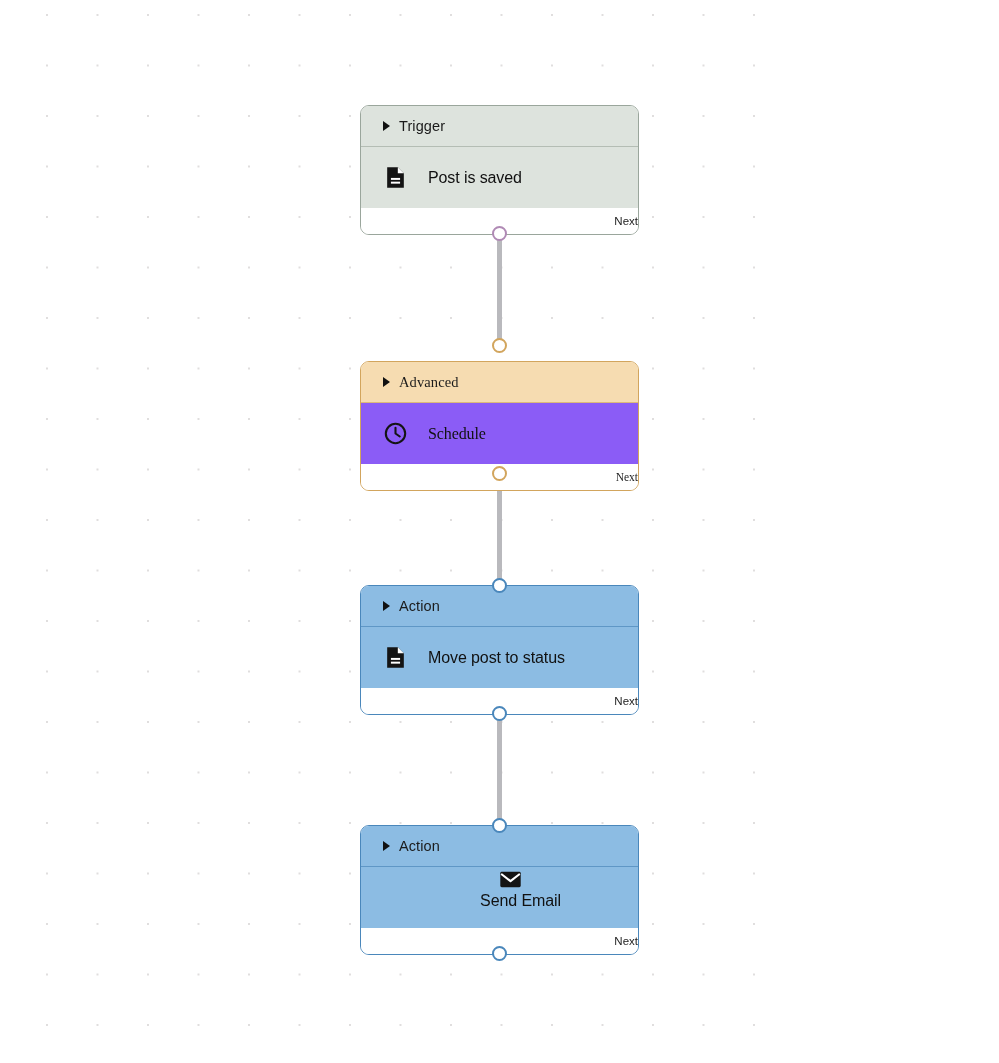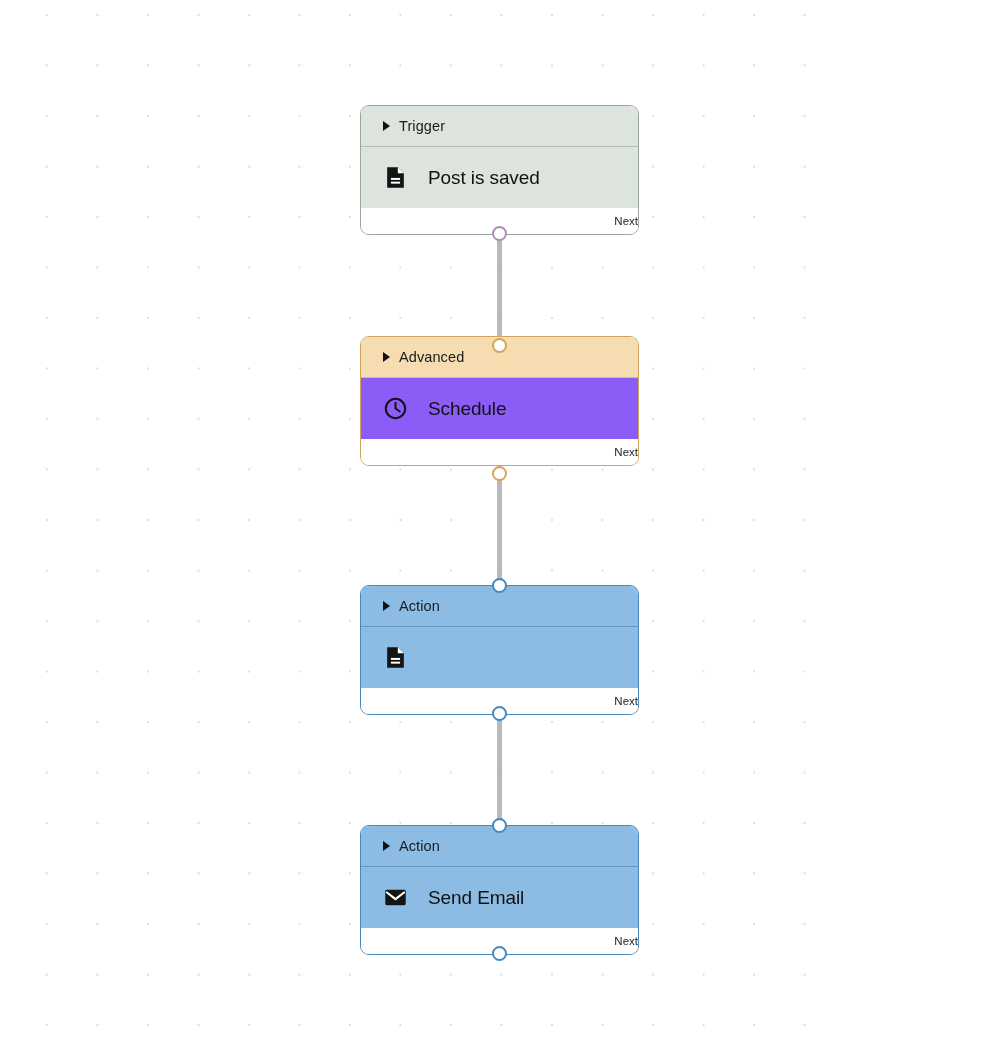--- a/index.html
+++ b/index.html
@@ -18,21 +18,20 @@
   
   #canvas {
     position: relative;
     width: 792px;
     height: 1063px;
     background-color: #ffffff;
     background-image:
       radial-gradient(circle at 1px 1px, #e0dede 1.1px, transparent 1.2px);
     background-size: 50.5px 50.5px;
     background-position: 46px 14px;
-    padding-left: 20px;
   }
 
   
   .edge {
     position: absolute;
     width: 5px;
     background-color: #b9b9bd;
     border-radius: 1px;
     left: 497px;
     z-index: 1;
@@ -81,21 +80,21 @@
     width: 100%;
   }
   .node-body {
     display: flex;
     align-items: center;
     height: 61px;
     padding-left: 22px;
     box-sizing: border-box;
   }
   .node-title {
-    font-size: 19px;
+    font-size: 16px;
     color: #111111;
     margin-left: 20px;
     letter-spacing: -0.1px;
     white-space: nowrap;
   }
   .node-footer {
     height: 26px;
     background-color: #ffffff;
     display: flex;
     align-items: center;
@@ -151,21 +150,21 @@
             </svg>
           </span>
           <span class="node-title">Post is saved</span>
         </div>
         <div class="node-footer">
           <span>Next</span>
         </div>
       </div>
     </div>
     <div class="port" style="top: 225.5px; border-color: rgb(176, 138, 181);"></div>
-    <div class="node" style="top: 336px;">
+    <div class="node" style="top: 361px; font-family: Liberation Serif, serif;">
       <div class="node-inner" style="border-color: rgb(210, 165, 93);">
         <div class="node-header" style="background-color: rgb(246, 220, 177);">
           <span class="tri"></span>
           <span>Advanced</span>
         </div>
         <div class="node-divider" style="background-color: rgb(221, 185, 122);"></div>
         <div class="node-body" style="background-color: #8b5cf6;">
           <span class="icon-wrap">
             <svg class="icon" viewBox="0 0 24 24" xmlns="http://www.w3.org/2000/svg">
               <circle cx="12" cy="12" r="9.3" fill="none" stroke="#141414" stroke-width="2"></circle>
@@ -190,36 +189,37 @@
         <div class="node-divider" style="background-color: rgb(95, 151, 198);"></div>
         <div class="node-body" style="background-color: rgb(140, 188, 227);">
           <span class="icon-wrap">
             <svg class="icon" viewBox="0 0 24 24" xmlns="http://www.w3.org/2000/svg">
               <path d="M4 2.2h10.2L20 8v13.8H4Z" fill="#141414"></path>
               <path d="M14.2 2.2 20 8h-5.8Z" fill="#ffffff"></path>
               <rect x="7.6" y="12.4" width="8.8" height="1.9" fill="#ffffff"></rect>
               <rect x="7.6" y="16.0" width="8.8" height="1.9" fill="#ffffff"></rect>
             </svg>
           </span>
+          <span class="node-title">Move post to status</span>
         </div>
         <div class="node-footer">
           <span>Next</span>
         </div>
       </div>
     </div>
     <div class="port" style="top: 577.5px; border-color: rgb(74, 135, 187);"></div>
     <div class="port" style="top: 705.5px; border-color: rgb(74, 135, 187);"></div>
     <div class="node" style="top: 825px;">
       <div class="node-inner" style="border-color: rgb(74, 135, 187);">
         <div class="node-header" style="background-color: rgb(140, 188, 227);">
           <span class="tri"></span>
           <span>Action</span>
         </div>
         <div class="node-divider" style="background-color: rgb(95, 151, 198);"></div>
-        <div class="node-body" style="background-color: rgb(140, 188, 227);">
+        <div class="node-body" style="background-color: rgb(140, 188, 227); flex-direction: column;">
           <span class="icon-wrap">
             <svg class="icon" viewBox="0 0 24 24" xmlns="http://www.w3.org/2000/svg">
               <rect x="2.2" y="4.6" width="19.6" height="14.8" rx="1.4" fill="#141414"></rect>
               <path d="M3.8 7.2 12 13.6l8.2-6.4" fill="none" stroke="#ffffff" stroke-width="2.1" stroke-linecap="round" stroke-linejoin="round"></path>
             </svg>
           </span>
           <span class="node-title">Send Email</span>
         </div>
         <div class="node-footer">
           <span>Next</span>

